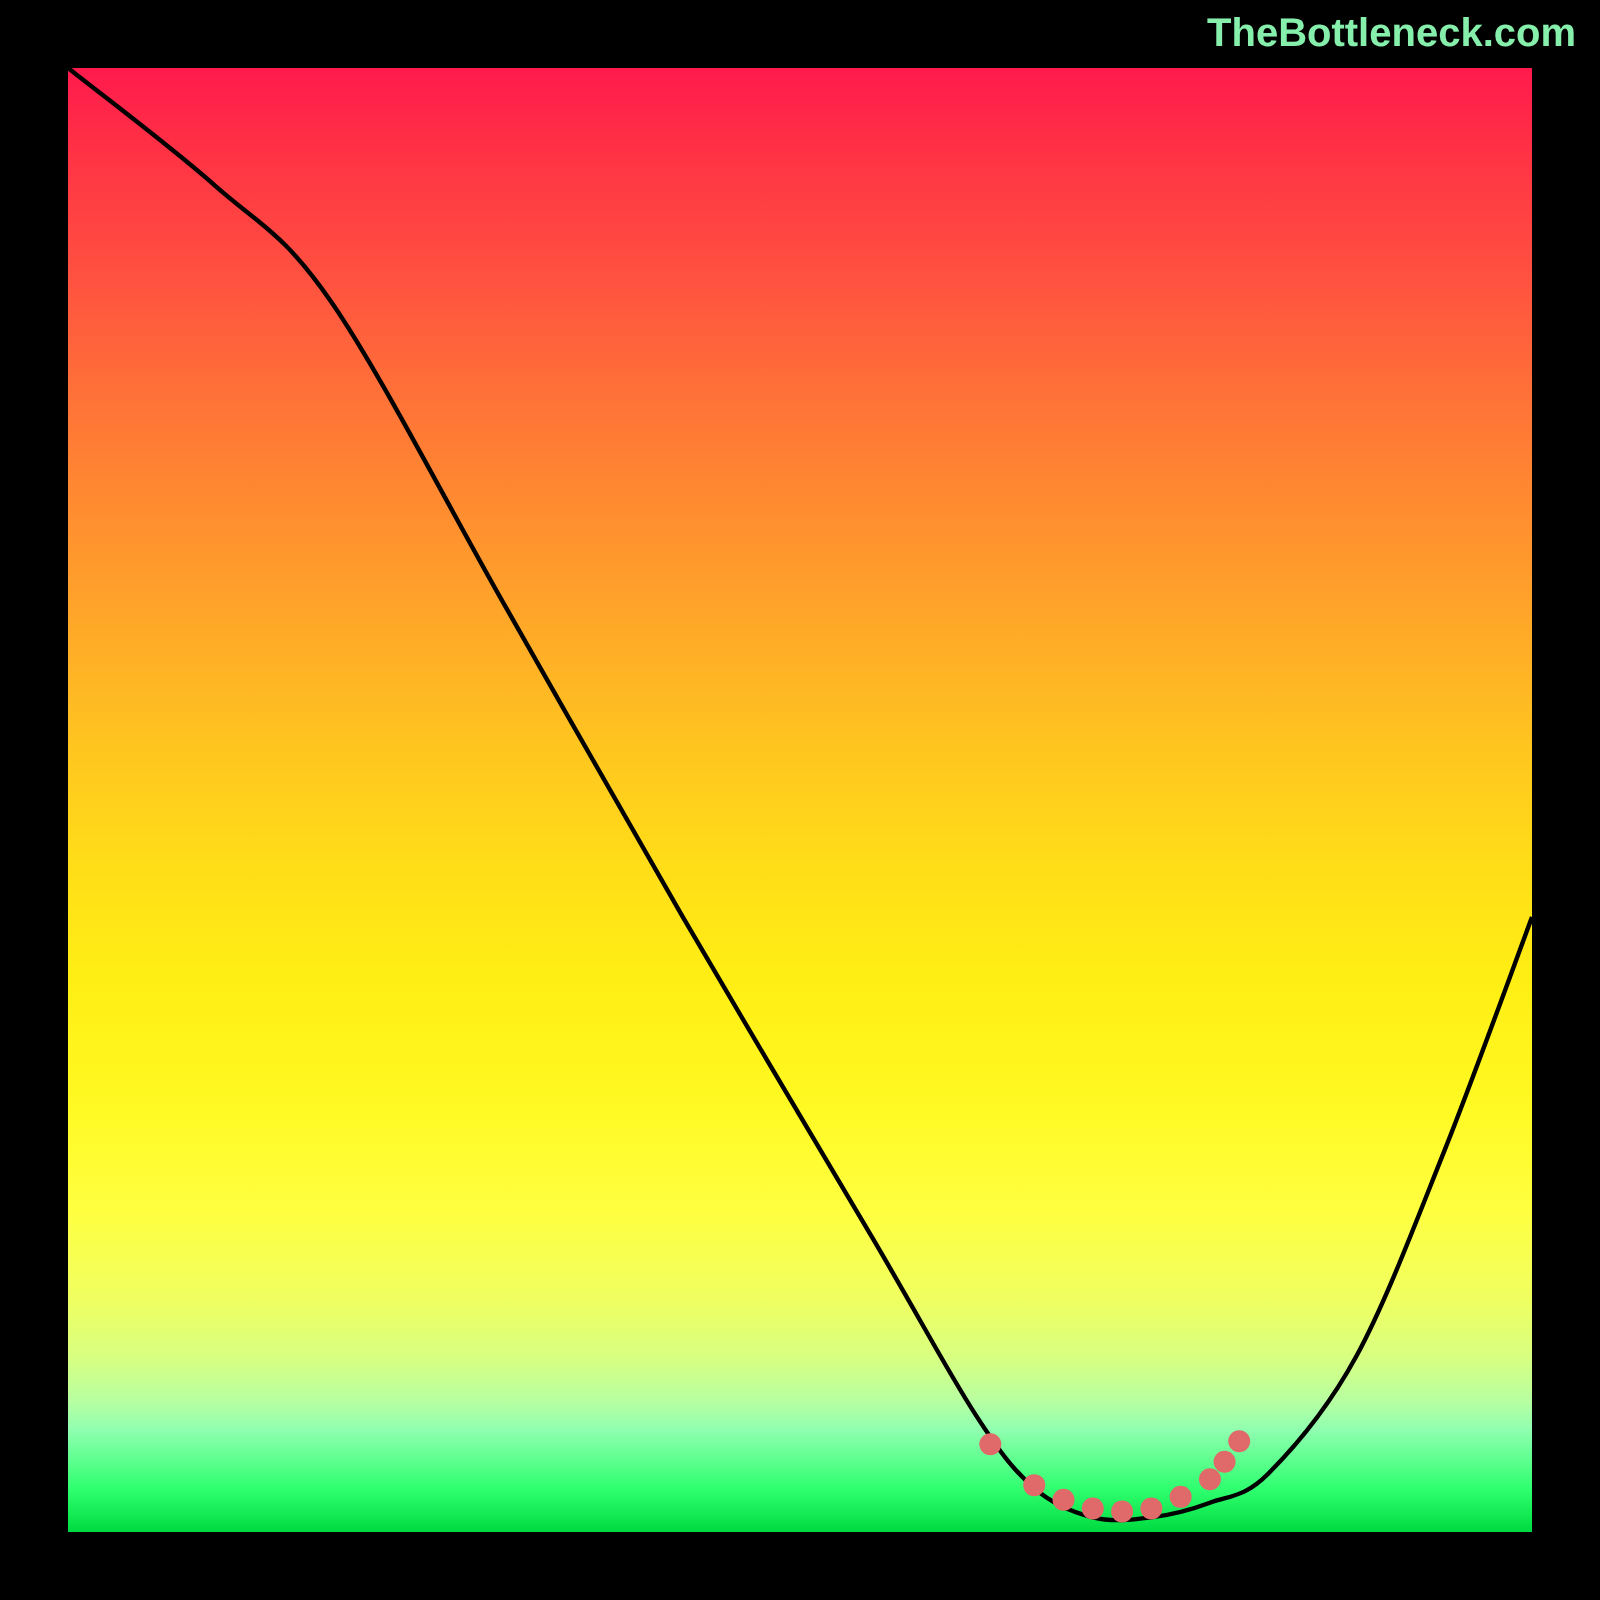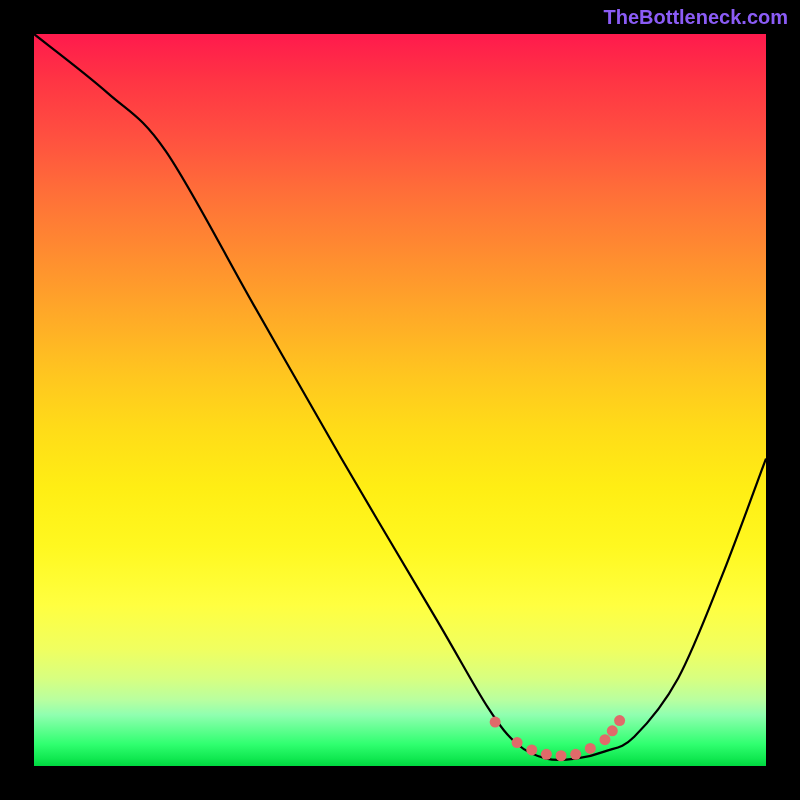--- a/index.html
+++ b/index.html
@@ -14,21 +14,21 @@
   .container {
     position: relative;
     width: 800px;
     height: 800px;
     background: #000;
   }
   .watermark {
     position: absolute;
     top: 6px;
     right: 12px;
-    color: #8b5cf6;
+    color: #86efac;
     font-size: 20px;
     font-weight: bold;
     z-index: 10;
   }
   .plot-area {
     position: absolute;
     left: 34px;
     top: 34px;
     width: 732px;
     height: 732px;

